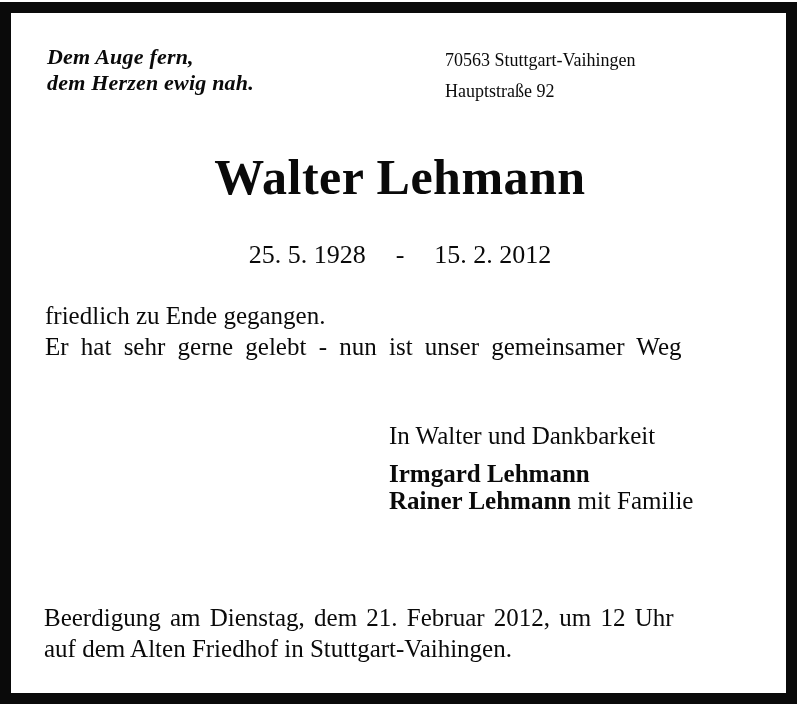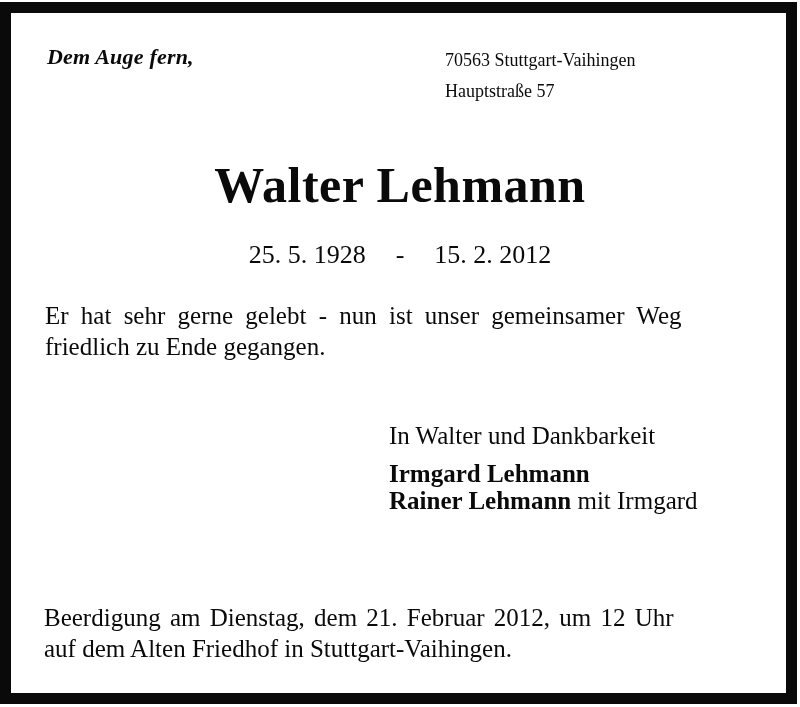--- a/index.html
+++ b/index.html
@@ -40,21 +40,21 @@
   .address {
     left: 445px;
     top: 45px;
     font-size: 18px;
     line-height: 31px;
   }
   .name {
     left: 0;
     right: 0;
     top: 150px;
-    margin: 8px;
+    margin: 0;
     text-align: center;
     font-size: 50px;
     line-height: 54px;
     font-weight: 600;
     letter-spacing: 0.5px;
   }
   .dates {
     left: 0;
     right: 0;
     top: 216px;
@@ -98,43 +98,44 @@
 </style>
 </head>
 <body>
 
 <div class="page">
 
   <div class="frame"></div>
 
   <div class="block epitaph">
     <span class="line" style="display:block">Dem Auge fern,</span>
+    <span class="line" style="display:block">dem Herzen ewig nah.</span>
   </div>
 
   <div class="block address">
     <span class="line" style="display:block">70563 Stuttgart-Vaihingen</span>
-    <span class="line" style="display:block">Hauptstraße 57</span>
+    <span class="line" style="display:block">Hauptstraße 92</span>
   </div>
 
   <h1 class="block name">Walter Lehmann</h1>
 
   <div class="block dates">
     <span>25. 5. 1928</span><span class="sep">-</span><span>15. 2. 2012</span>
   </div>
 
   <div class="block message">
+    <span class="line line2">friedlich zu Ende gegangen.</span>
     <span class="line line1">Er hat sehr gerne gelebt - nun ist unser gemeinsamer Weg</span>
-    <span class="line line2">friedlich zu Ende gegangen.</span>
   </div>
 
   <div class="block tribute-intro">In Walter und Dankbarkeit</div>
 
   <div class="block mourners">
     <div class="mourner-line"><span class="mourner-name">Irmgard Lehmann</span></div>
-    <div class="mourner-line"><span class="mourner-name">Rainer Lehmann</span><span> mit Irmgard</span></div>
+    <div class="mourner-line"><span class="mourner-name">Rainer Lehmann</span><span> mit Familie</span></div>
   </div>
 
   <div class="block funeral">
     <span class="line line1">Beerdigung am Dienstag, dem 21. Februar 2012, um 12 Uhr</span>
     <span class="line line2">auf dem Alten Friedhof in Stuttgart-Vaihingen.</span>
   </div>
 
 </div>
 
 </body></html>

